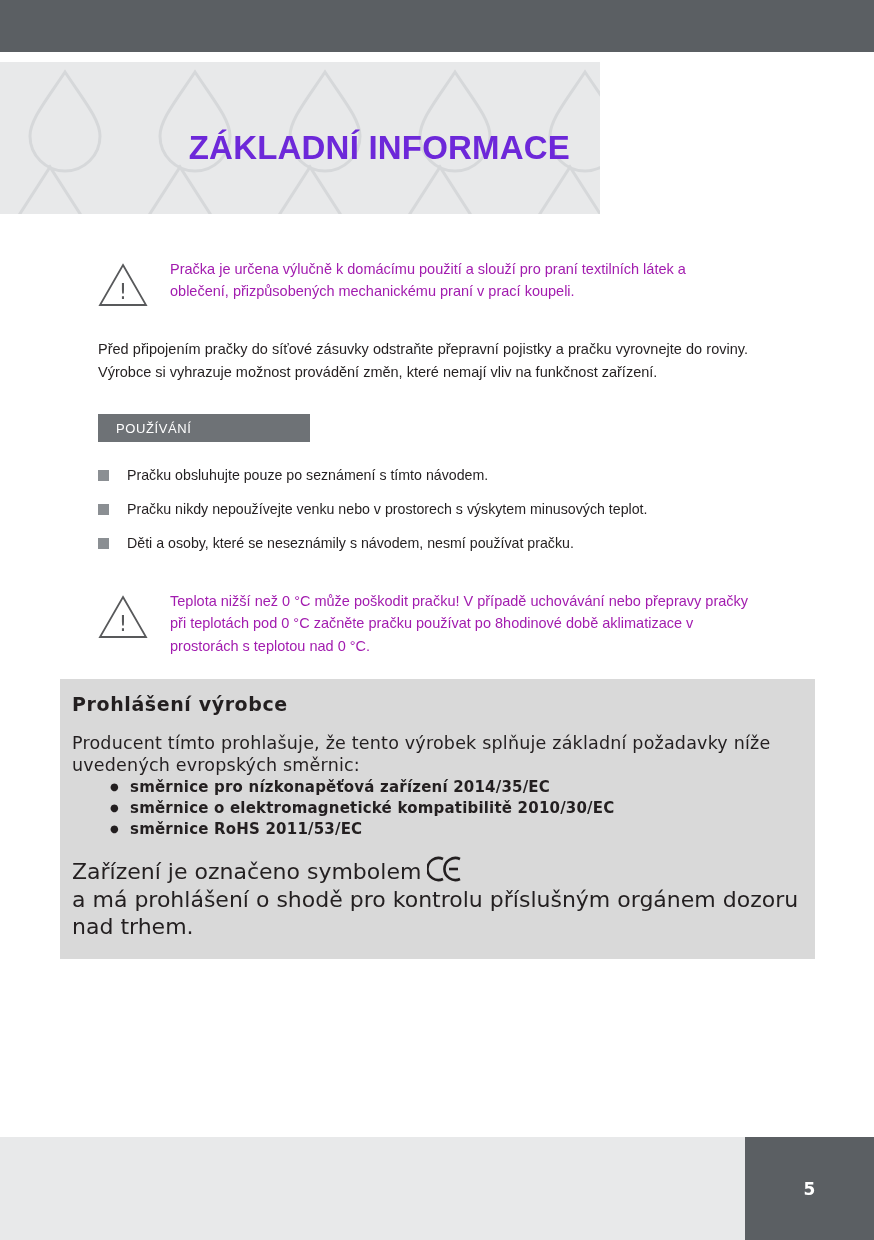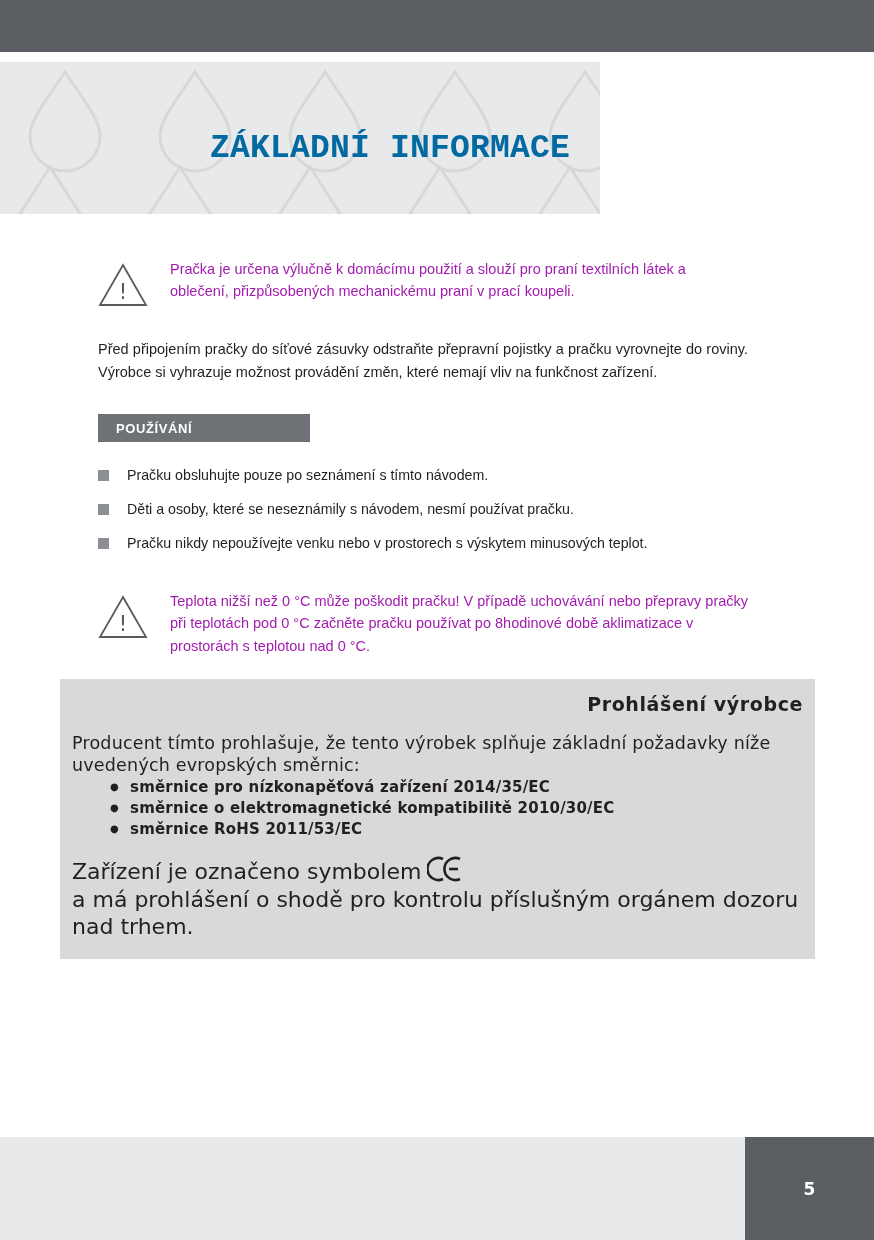--- a/index.html
+++ b/index.html
@@ -51,22 +51,22 @@
     width: 600px;
     height: 172px;
     display: flex;
     align-items: center;
     justify-content: flex-end;
     padding-right: 30px;
     box-sizing: border-box;
     font-size: 33px;
     font-weight: bold;
     letter-spacing: 0.2px;
-    color: #0369a1;
-    font-family: Liberation Mono, monospace;
+    color: #6d28d9;
+    font-family: Liberation Sans, sans-serif;
   }
 
   
   .content {
     position: absolute;
     left: 0;
     top: 214px;
     width: 874px;
   }
 
@@ -98,21 +98,21 @@
     color: #231f20;
   }
 
   .section-tab {
     margin: 30px 0 0 98px;
     width: 212px;
     height: 28px;
     background: #6e7276;
     color: #ffffff;
     font-size: 13px;
-    font-weight: bold;
+    font-weight: normal;
     letter-spacing: 0.6px;
     display: flex;
     align-items: center;
     padding-left: 18px;
     box-sizing: border-box;
     text-align: right;
   }
 
   .bullets {
     margin: 24px 0 0 98px;
@@ -139,21 +139,21 @@
   
   .decl {
     margin: 22px 0 0 60px;
     width: 755px;
     background: #d9d9d9;
     box-sizing: border-box;
     padding: 14px 12px 18px 12px;
   }
   .decl h2 {
     margin: 0 0 18px 0;
-    text-align: right;
+    text-align: left;
     font-size: 19px;
     font-weight: bold;
     letter-spacing: 0.6px;
     font-family: "DejaVu Sans", sans-serif;
   }
   .decl p {
     margin: 0 0 0 0;
     font-size: 17.5px;
     line-height: 1.25;
     letter-spacing: 0.2px;
@@ -259,25 +259,25 @@
 
   <div class="section-tab">POUŽÍVÁNÍ</div>
 
   <ul class="bullets">
     <li>
       <span class="sq"></span>
       <span>Pračku obsluhujte pouze po seznámení s tímto návodem.</span>
     </li>
     <li>
       <span class="sq"></span>
-      <span>Děti a osoby, které se neseznámily s návodem, nesmí používat pračku.</span>
+      <span>Pračku nikdy nepoužívejte venku nebo v prostorech s výskytem minusových teplot.</span>
     </li>
     <li>
       <span class="sq"></span>
-      <span>Pračku nikdy nepoužívejte venku nebo v prostorech s výskytem minusových teplot.</span>
+      <span>Děti a osoby, které se neseznámily s návodem, nesmí používat pračku.</span>
     </li>
   </ul>
 
   <div class="warn-block" style="margin-top:36px; padding-right:120px;">
     <svg class="tri" width="50" height="46" viewBox="0 0 50 46" xmlns="http://www.w3.org/2000/svg">
       <path d="M25 3 L48 43 L2 43 Z" fill="none" stroke="#58595b" stroke-width="1.8"></path>
       <text x="25" y="37" text-anchor="middle" font-family="DejaVu Sans, sans-serif" font-size="21" fill="#58595b">!</text>
     </svg>
     <div class="warn-text" style="max-width:600px;">Teplota nižší než 0 °C může poškodit pračku! V případě uchovávání nebo přepravy pračky při teplotách pod 0 °C začněte pračku používat po 8hodinové době aklimatizace v prostorách s teplotou nad 0 °C.</div>
   </div>

